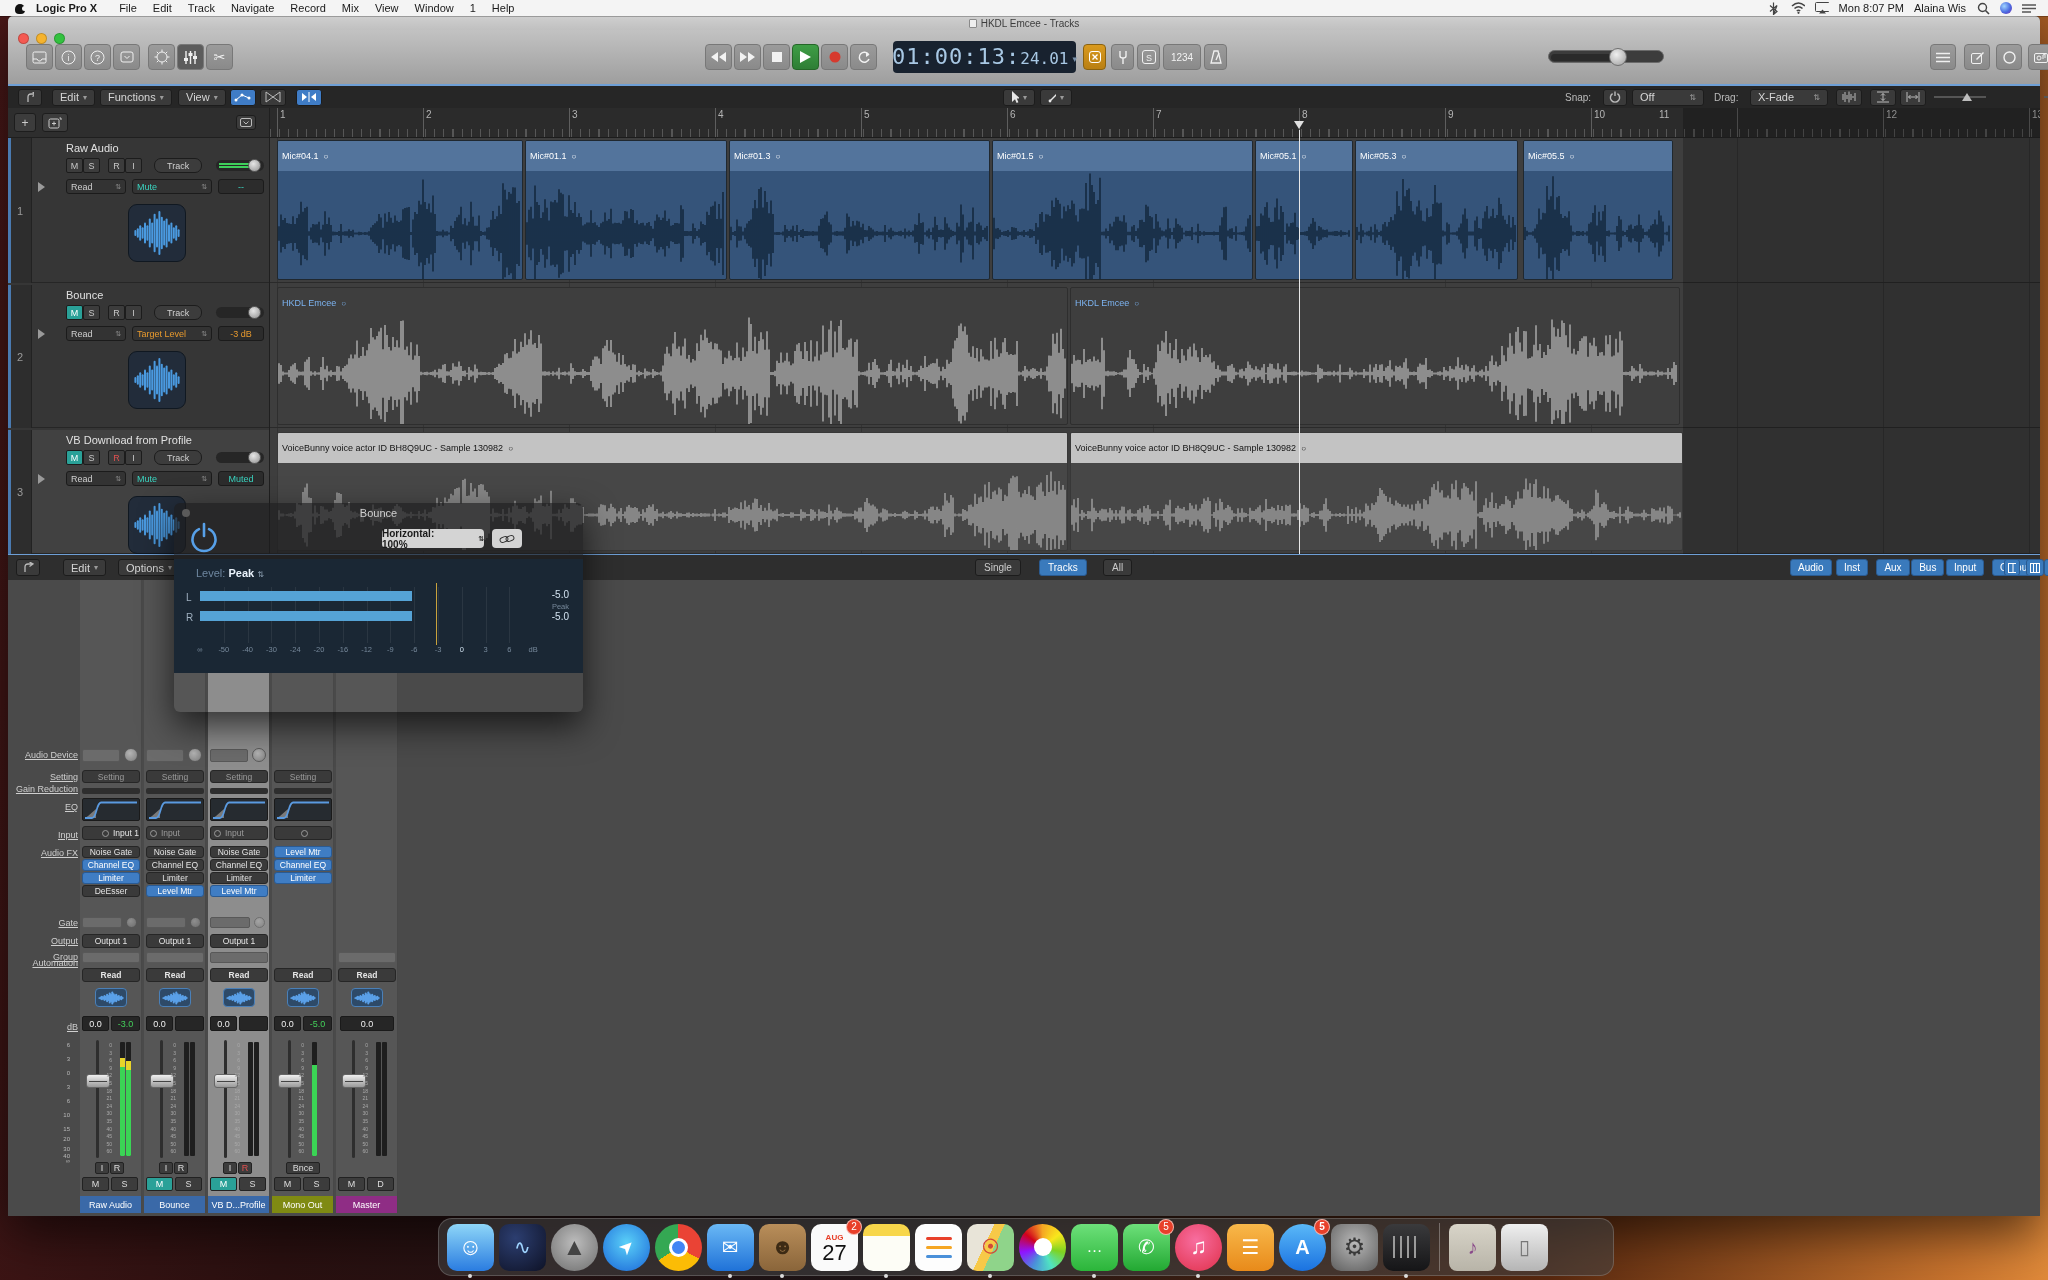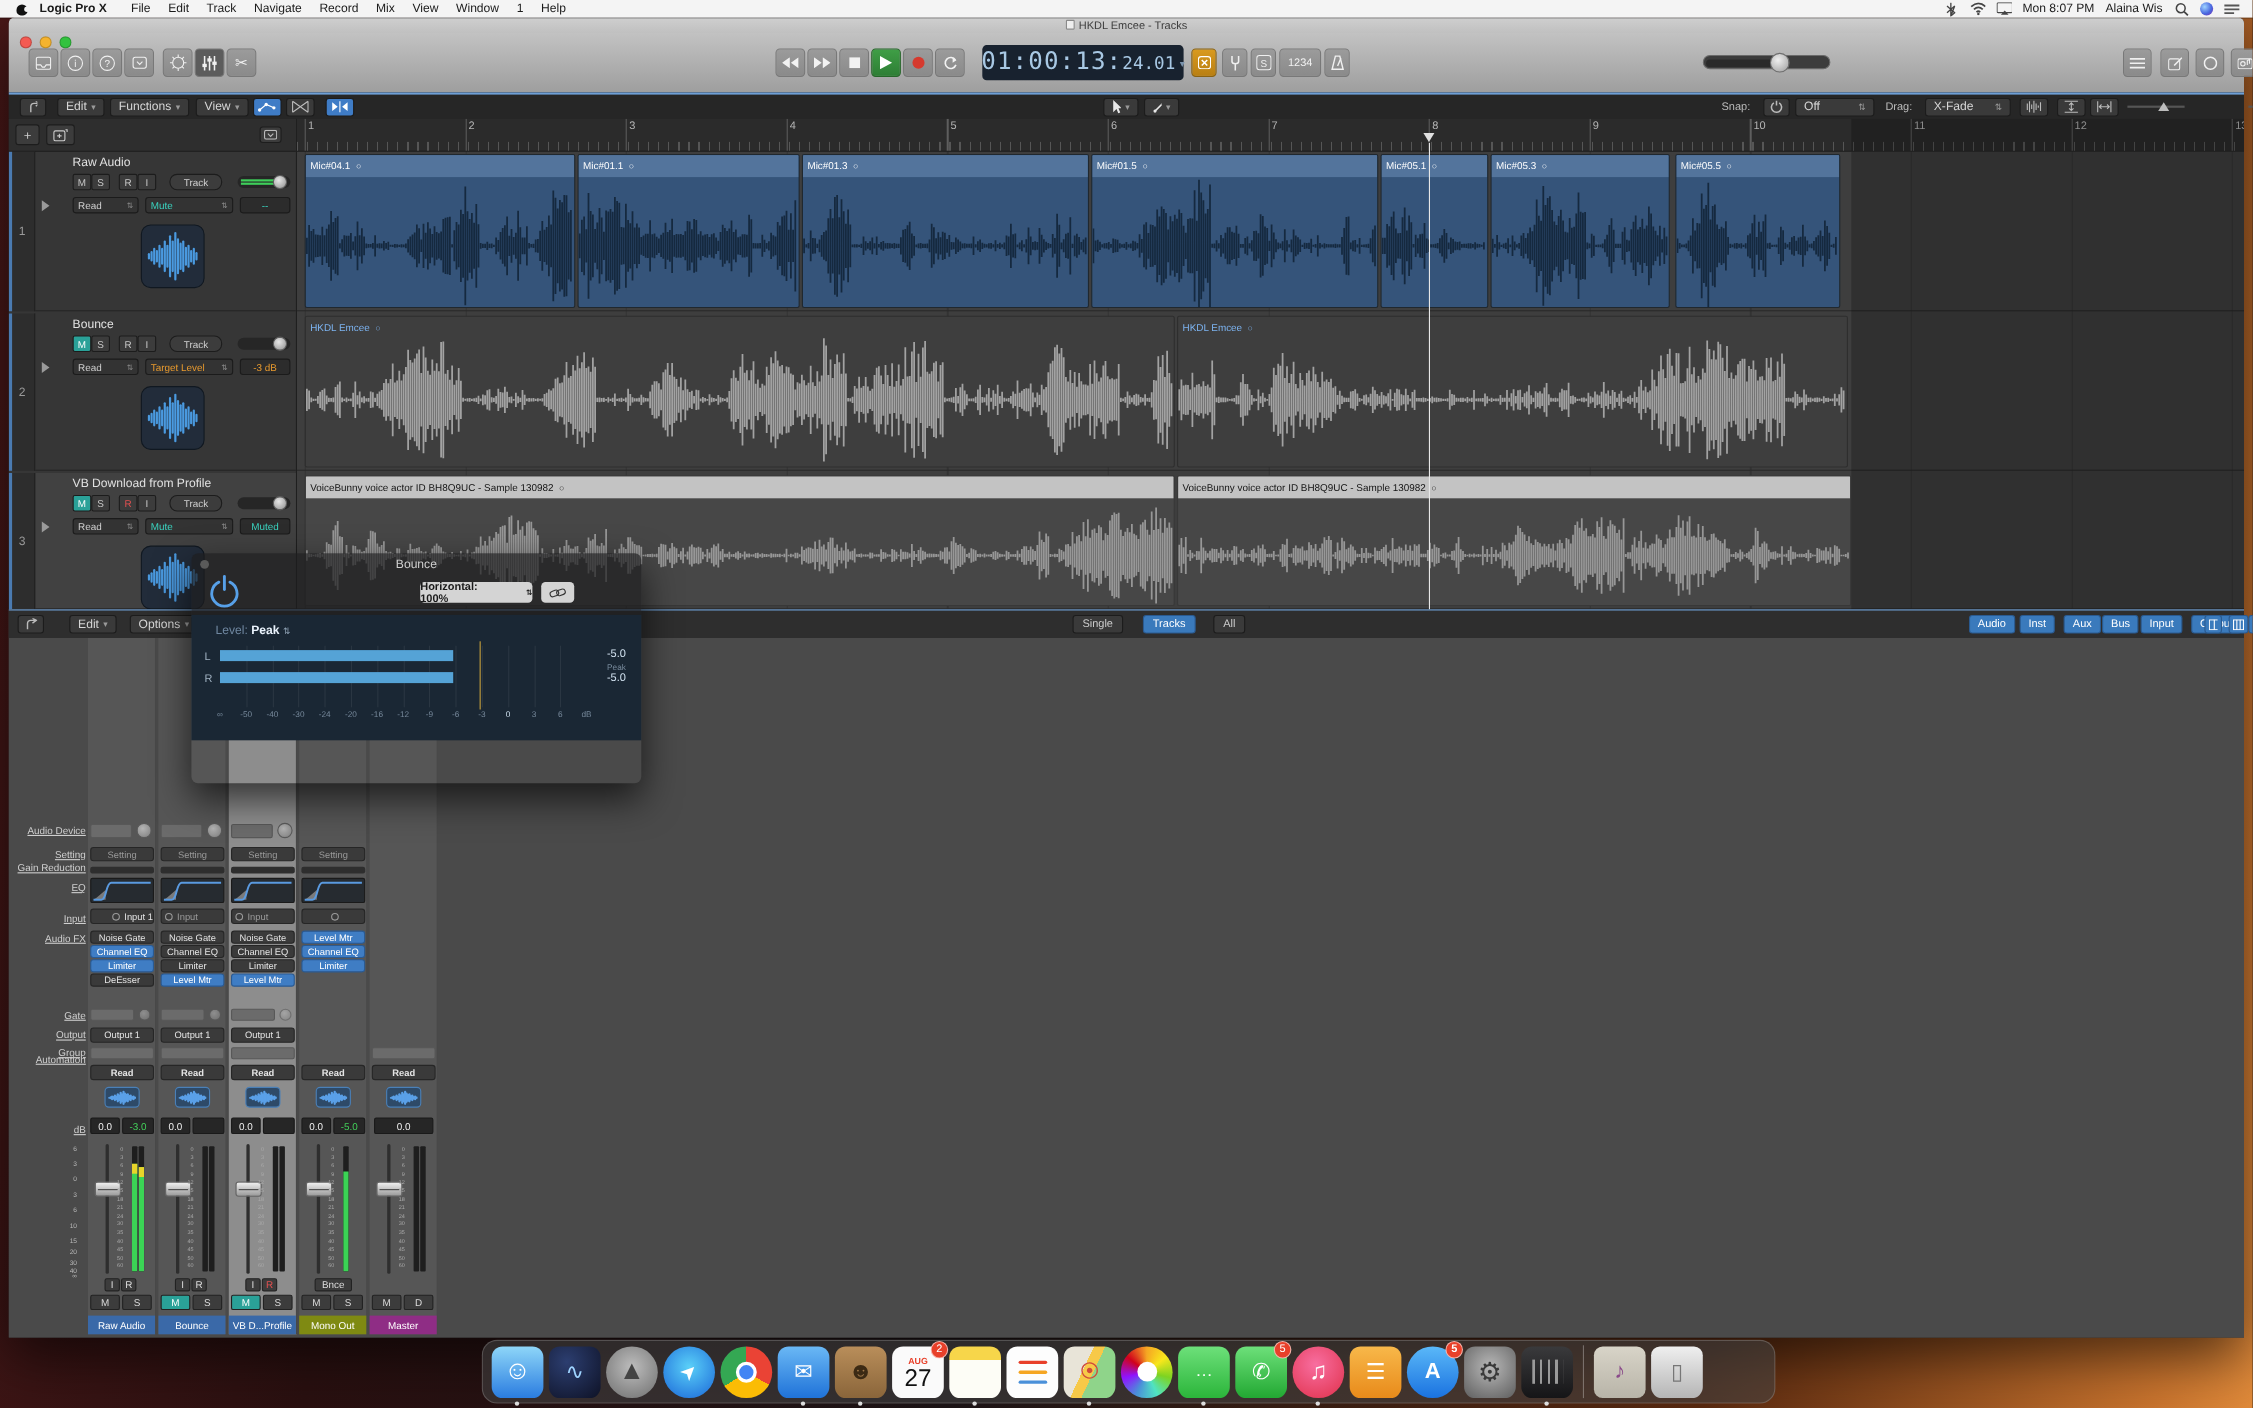--- a/index.html
+++ b/index.html
@@ -52,21 +52,21 @@
   .sqbtn{position:absolute;top:5px;height:19px;background:#3c3c3c;border:1px solid #1d1d1d;border-radius:3px;color:#ccc;font-size:12px;display:flex;align-items:center;justify-content:center;}
   .ruler{position:absolute;left:262px;top:0;right:0;height:30px;background:#2b2b2b;border-bottom:1px solid #1c1c1c;}
   .ruler .num{position:absolute;top:1px;font-size:10px;color:#b5b5b5;}
   .ruler .ticks{position:absolute;left:0;right:0;bottom:0;height:8px;background:repeating-linear-gradient(90deg,#565656 0 1px,transparent 1px 9.125px);}
   .ruler .bars{position:absolute;left:0;right:0;top:0;bottom:0;background:repeating-linear-gradient(90deg,#5e5e5e 0 1px,transparent 1px 146px);background-position:7px 0;}
   .ruler .dim,.lanes .dim{position:absolute;left:1413px;right:0;top:0;bottom:0;background:rgba(0,0,0,.22);}
   .lanes{position:absolute;left:262px;top:30px;right:0;bottom:0;background:#3e3e3e;}
   .lanes .grid{position:absolute;inset:0;background:repeating-linear-gradient(90deg,rgba(0,0,0,.18) 0 1px,transparent 1px 146px);background-position:7px 0;}
   .lane-row{position:absolute;left:0;right:0;border-bottom:1px solid #2a2a2a;}
   .region{position:absolute;top:2px;bottom:2px;border-radius:2px;overflow:hidden;border:1px solid #20282f;}
-  .region .rhdr{height:20px;font-size:9px;display:flex;align-items:center;padding:0 4px;gap:5px;white-space:nowrap;}
+  .region .rhdr{height:30px;font-size:9px;display:flex;align-items:center;padding:0 4px;gap:5px;white-space:nowrap;}
   .region .loopo{font-size:8px;}
   .region.blue{background:#35547a;}
   .region.blue .rhdr{background:#53749c;color:#fff;}
   .region.dark{background:#3e3e3e;border-color:#2e2e2e;}
   .region.dark .rhdr{background:transparent;color:#7cb3f0;}
   .region.gray{background:#474747;border-color:#383838;}
   .region.gray .rhdr{background:#c3c3c3;color:#141414;}
   .playhead{position:absolute;top:22px;bottom:0;width:1px;background:#e8e8e8;z-index:5;}
   .playhead .tri{position:absolute;left:-5px;top:-9px;width:0;height:0;border-left:5px solid transparent;border-right:5px solid transparent;border-top:8px solid #e0e0e0;}
   .gutter{position:absolute;left:0;top:0;width:24px;bottom:0;background:#2d2d2d;border-right:1px solid #222;}
@@ -619,21 +619,21 @@
             <span class="num" style="left: 10px;">1</span>
             <span class="num" style="left: 156px;">2</span>
             <span class="num" style="left: 302px;">3</span>
             <span class="num" style="left: 448px;">4</span>
             <span class="num" style="left: 594px;">5</span>
             <span class="num" style="left: 740px;">6</span>
             <span class="num" style="left: 886px;">7</span>
             <span class="num" style="left: 1032px;">8</span>
             <span class="num" style="left: 1178px;">9</span>
             <span class="num" style="left: 1324px;">10</span>
-            <span class="num" style="left: 1470px;">11</span>
+            <span class="num" style="left: 1389px;">11</span>
             <span class="num" style="left: 1616px;">12</span>
             <span class="num" style="left: 1762px;">13</span>
           </div>
           <div class="dim"></div>
       </div>
       <div class="lanes">
         <div class="grid"></div>
         <div id="lane-rows">
             <div class="lane-row" style="top: 0px; height: 145px;">
               <div class="region blue" style="left: 7px; width: 246px;">

